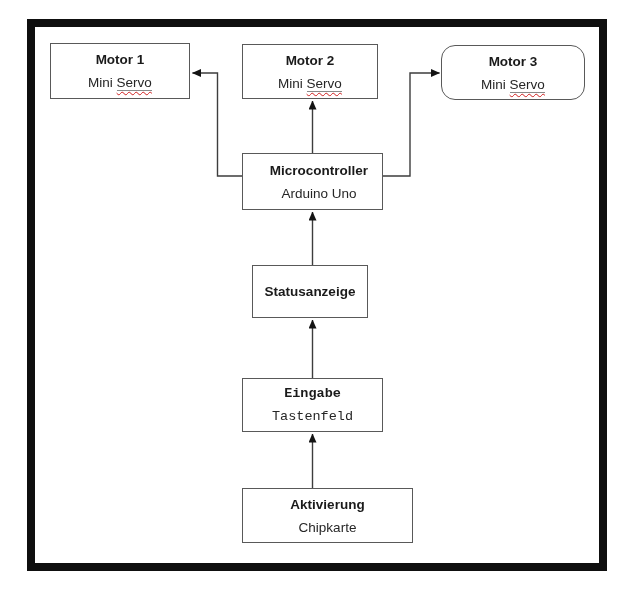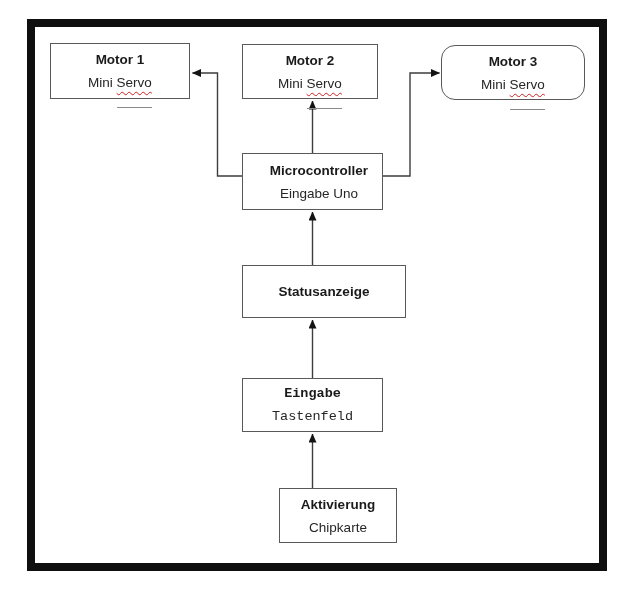--- a/index.html
+++ b/index.html
@@ -18,29 +18,29 @@
     display:flex;flex-direction:column;align-items:center;justify-content:center;
     gap:6px;text-align:center;z-index:2;
   }
   .node .title{font-weight:bold;font-size:13.5px;color:#1a1a1a;line-height:17px;}
   .node .subtitle{font-size:13.5px;color:#262626;line-height:17px;}
   .misspell{
     text-decoration:underline wavy #cf2020;
     text-decoration-thickness:1px;
     text-underline-offset:4px;
     border-bottom:1px solid #8a8a8a;
-    padding-bottom:17px;
+    padding-bottom:0;
   }
   .n-motor1{left:50px;top:43px;width:140px;height:56px;}
   .n-motor2{left:242px;top:44px;width:136px;height:55px;}
   .n-motor3{left:441px;top:45px;width:144px;height:55px;border-radius:14px;}
   .n-micro {left:242px;top:153px;width:141px;height:57px;padding-left:13px;}
-  .n-status{left:242px;top:265px;width:164px;height:53px;}
+  .n-status{left:252px;top:265px;width:116px;height:53px;}
   .n-eingabe{left:242px;top:378px;width:141px;height:54px;font-family:Liberation Mono, monospace;}
-  .n-aktiv {left:242px;top:488px;width:118px;height:55px;margin-left:37px;}
+  .n-aktiv {left:242px;top:488px;width:171px;height:55px;}
 </style>
 </head>
 <body>
 
 <div class="frame"></div>
 
 <svg class="edges" viewBox="0 0 637 599" xmlns="http://www.w3.org/2000/svg">
   <defs>
     <marker id="arrow" markerWidth="9" markerHeight="8" refX="8.5" refY="4" orient="auto" markerUnits="userSpaceOnUse">
       <path d="M0 0 L9 4 L0 8 Z" fill="#141414"></path>
@@ -64,21 +64,21 @@
   <div class="subtitle"><span>Mini </span><span class="misspell">Servo</span></div>
 </div>
 
 <div class="node n-motor3">
   <div class="title">Motor 3</div>
   <div class="subtitle"><span>Mini </span><span class="misspell">Servo</span></div>
 </div>
 
 <div class="node n-micro">
   <div class="title">Microcontroller</div>
-  <div class="subtitle">Eingabe Uno</div>
+  <div class="subtitle">Arduino Uno</div>
 </div>
 
 <div class="node n-status">
   <div class="title">Statusanzeige</div>
 </div>
 
 <div class="node n-eingabe">
   <div class="title">Eingabe</div>
   <div class="subtitle">Tastenfeld</div>
 </div>

